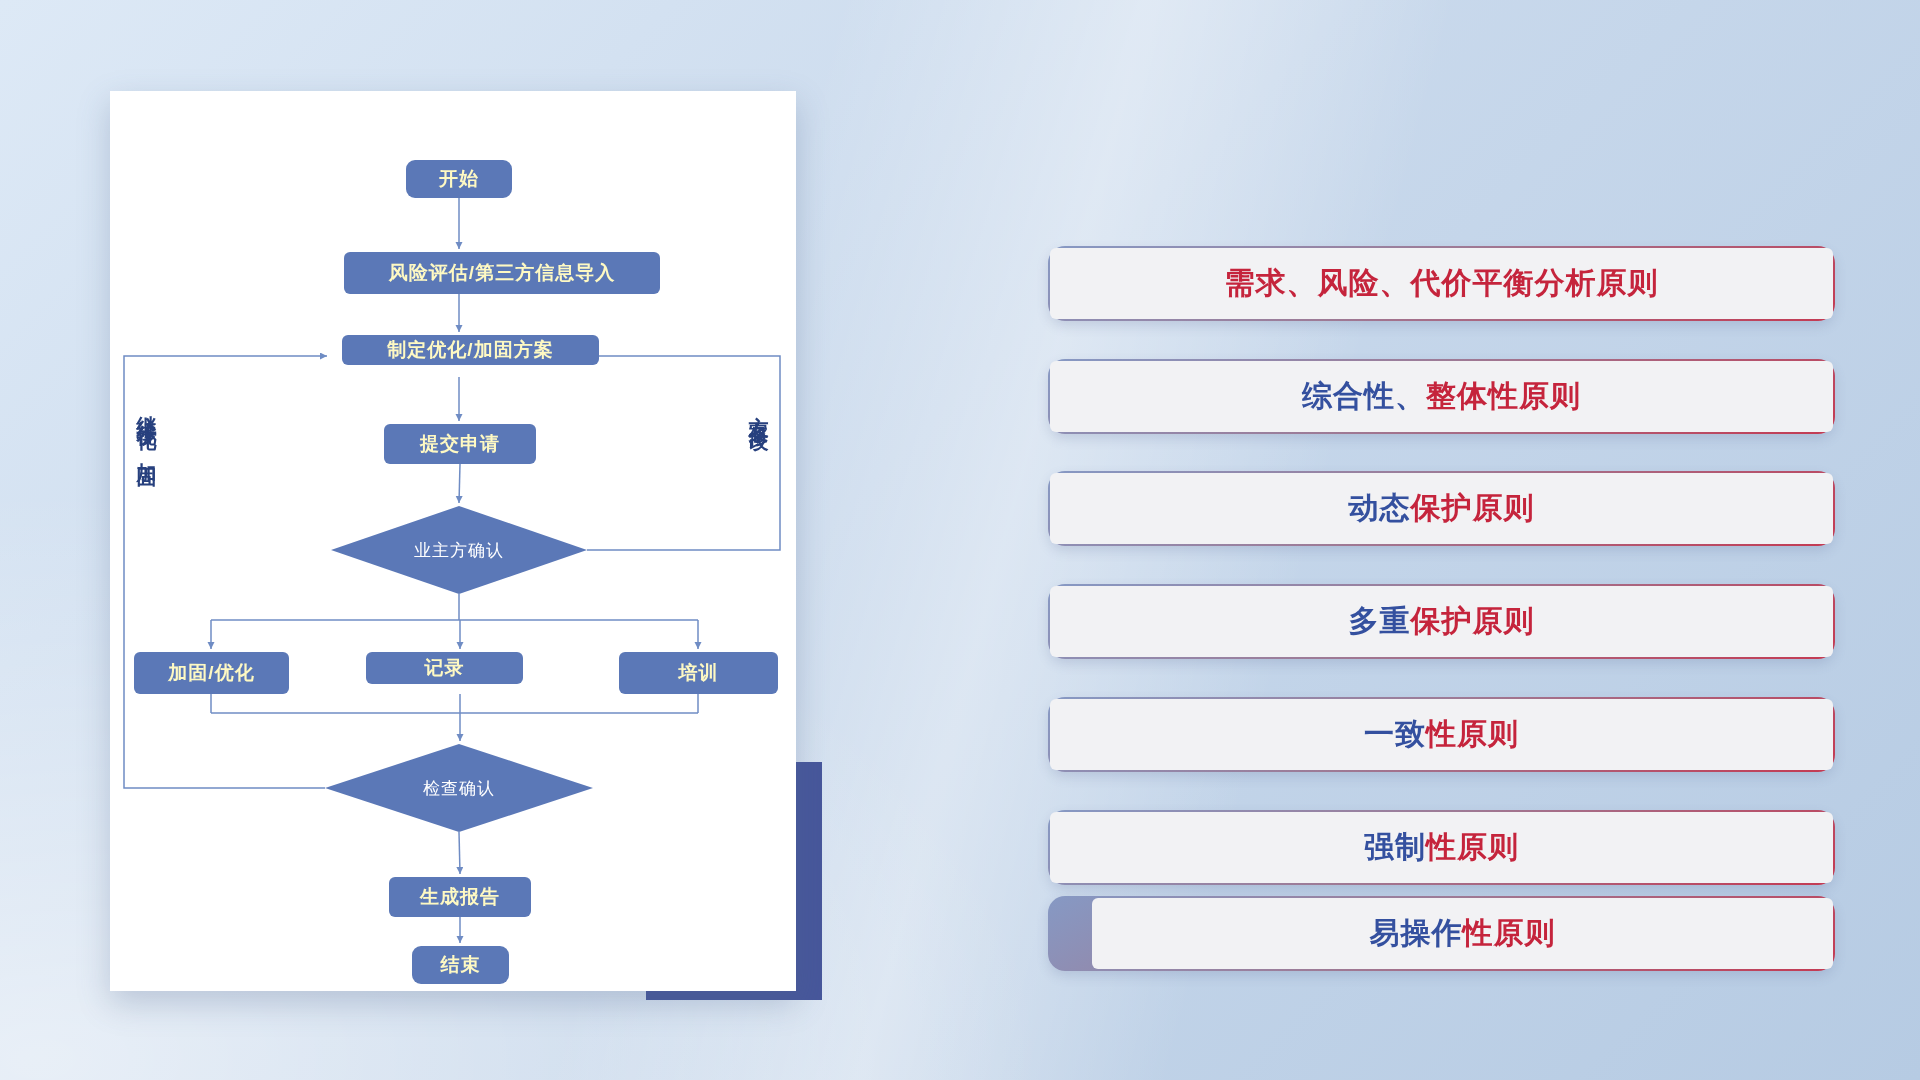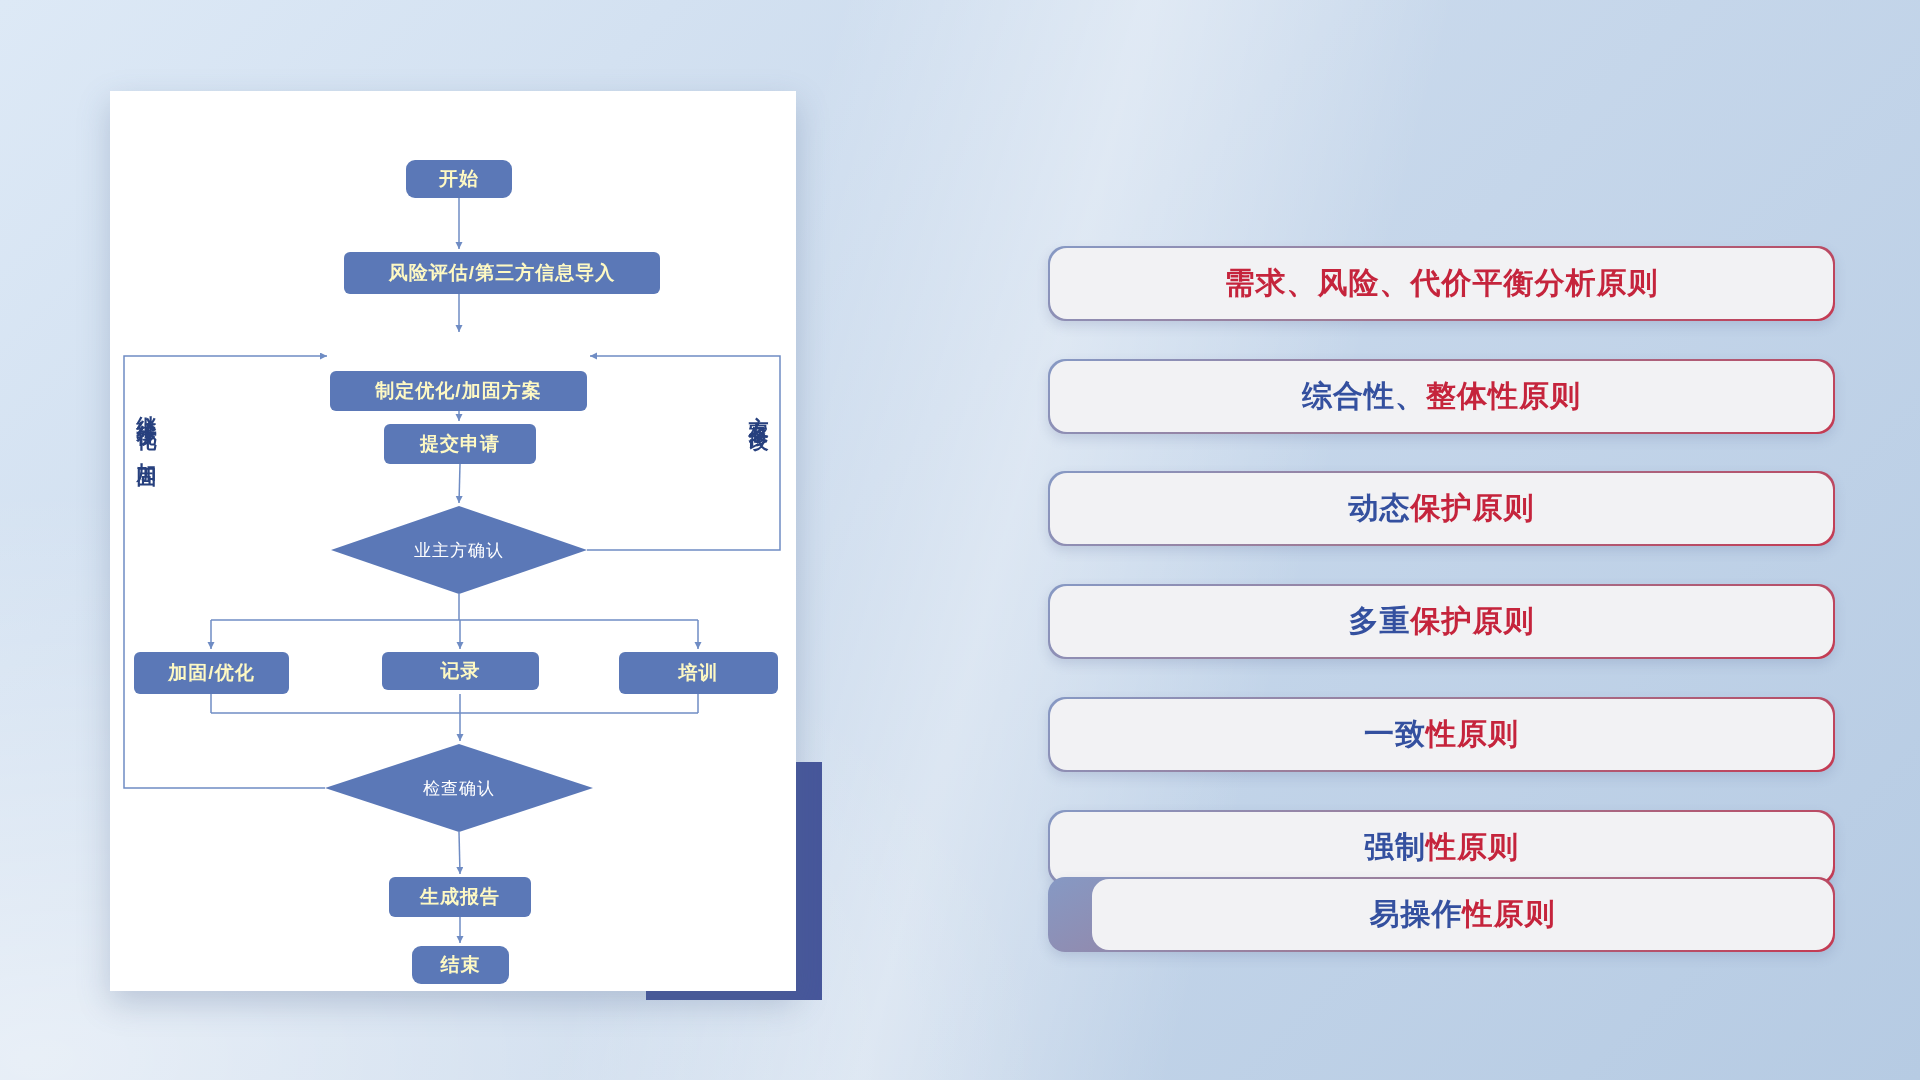--- a/index.html
+++ b/index.html
@@ -44,21 +44,21 @@
     text-align:center; font-size:42px; font-weight:bold; color:#3b5fb0;
     letter-spacing:2px;
   }
   .pill-wrap {
     position:absolute; left:1048px; width:787px; height:75px;
     border-radius:17px; padding:2px;
     background:linear-gradient(150deg, #8699c4 0%, #9e7a95 45%, #c43a52 100%);
     box-shadow:0 5px 12px rgba(90,105,150,0.20);
   }
   .pill {
-    width:100%; height:100%; border-radius:17px; background:#f2f2f4;
+    width:100%; height:100%; border-radius:6px; background:#f2f2f4;
     display:flex; align-items:center; justify-content:center;
     font-size:30px; font-weight:bold; letter-spacing:1px;
   }
   .seg-blue { color:#34509f; }
   .seg-red  { color:#c5243c; }
 </style>
 </head>
 <body>
 
 <div class="page">
@@ -92,29 +92,29 @@
         <path d="M350 826 L350 852" marker-end="url(#arr)"></path>
         <path d="M477 459 L670 459 L670 265 L480 265" marker-end="url(#arr)"></path>
         <path d="M215 697 L14 697 L14 265 L217 265" marker-end="url(#arr)"></path>
       </g>
     </svg>
 
     <div class="fnode pill-ends" style="left:296px;top:69px;width:106px;height:38px;">开始</div>
 
     <div class="fnode" style="left:190px;top:161px;width:316px;height:42px;margin-left:44px;">风险评估/第三方信息导入</div>
 
-    <div class="fnode" style="left:220px;top:244px;width:257px;height:40px;margin-top:36px;">制定优化/加固方案</div>
+    <div class="fnode" style="left:232px;top:244px;width:257px;height:30px;">制定优化/加固方案</div>
 
     <div class="fnode" style="left:274px;top:333px;width:152px;height:40px;">提交申请</div>
 
     <div class="fdiamond" style="left:221px;top:415px;width:256px;height:88px;">业主方确认</div>
 
     <div class="fnode" style="left:24px;top:561px;width:155px;height:42px;">加固/优化</div>
 
-    <div class="fnode" style="left:272px;top:561px;width:157px;height:38px;">记录</div>
+    <div class="fnode" style="left:256px;top:561px;width:157px;height:32px;">记录</div>
 
     <div class="fnode" style="left:509px;top:561px;width:159px;height:42px;">培训</div>
 
     <div class="fdiamond" style="left:215px;top:653px;width:268px;height:88px;">检查确认</div>
 
     <div class="fnode" style="left:279px;top:786px;width:142px;height:40px;">生成报告</div>
 
     <div class="fnode pill-ends" style="left:302px;top:855px;width:97px;height:38px;">结束</div>
 
     <div class="vlabel" style="left:24px;top:309px;">继续优化/加固</div>
@@ -159,20 +159,20 @@
     </div>
   </div>
 
   <div class="pill-wrap" style="top:810px;">
     <div class="pill">
       <span class="seg-blue">强制</span>
       <span class="seg-red">性原则</span>
     </div>
   </div>
 
-  <div class="pill-wrap" style="top:877px;padding-left:44px;">
+  <div class="pill-wrap" style="top:896px;padding-left:44px;">
     <div class="pill">
       <span class="seg-blue">易操作</span>
       <span class="seg-red">性原则</span>
     </div>
   </div>
 
 </div>
 
 </body></html>

